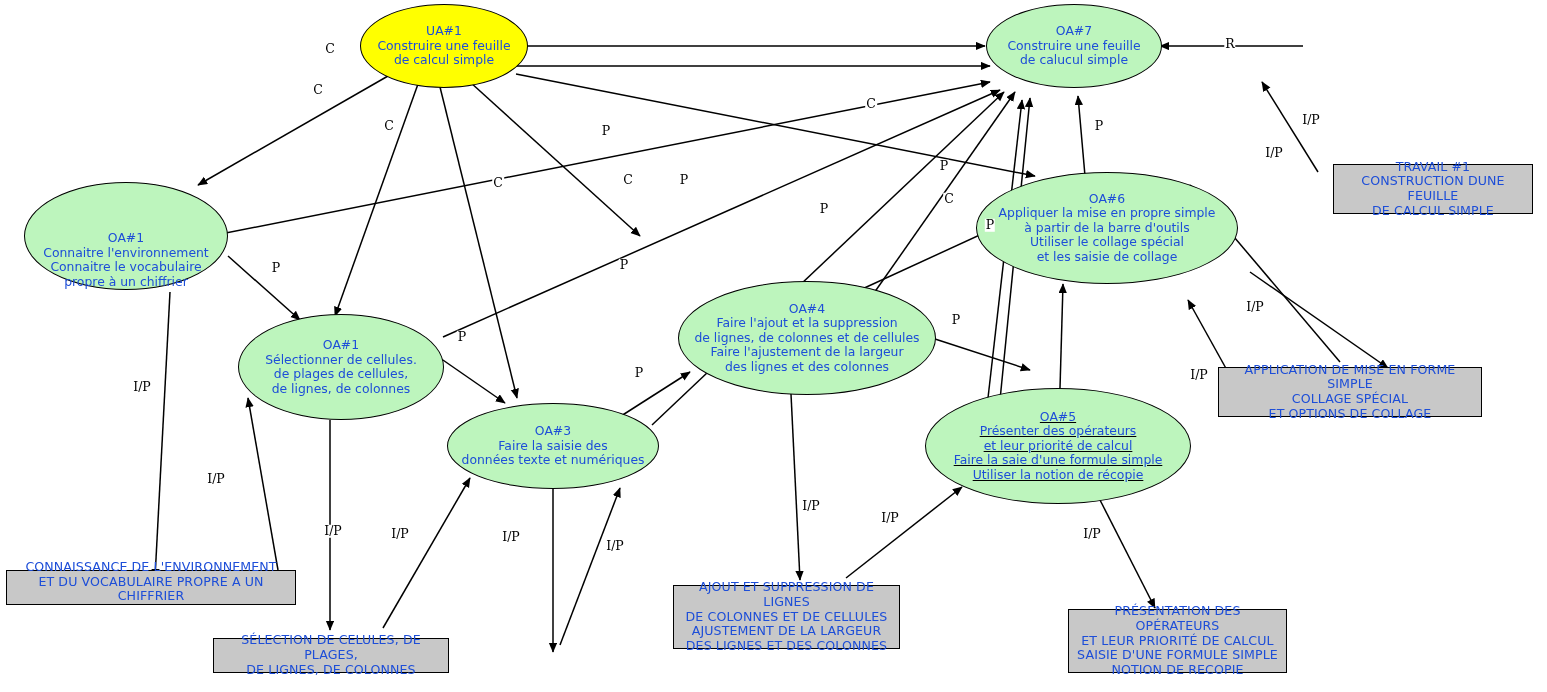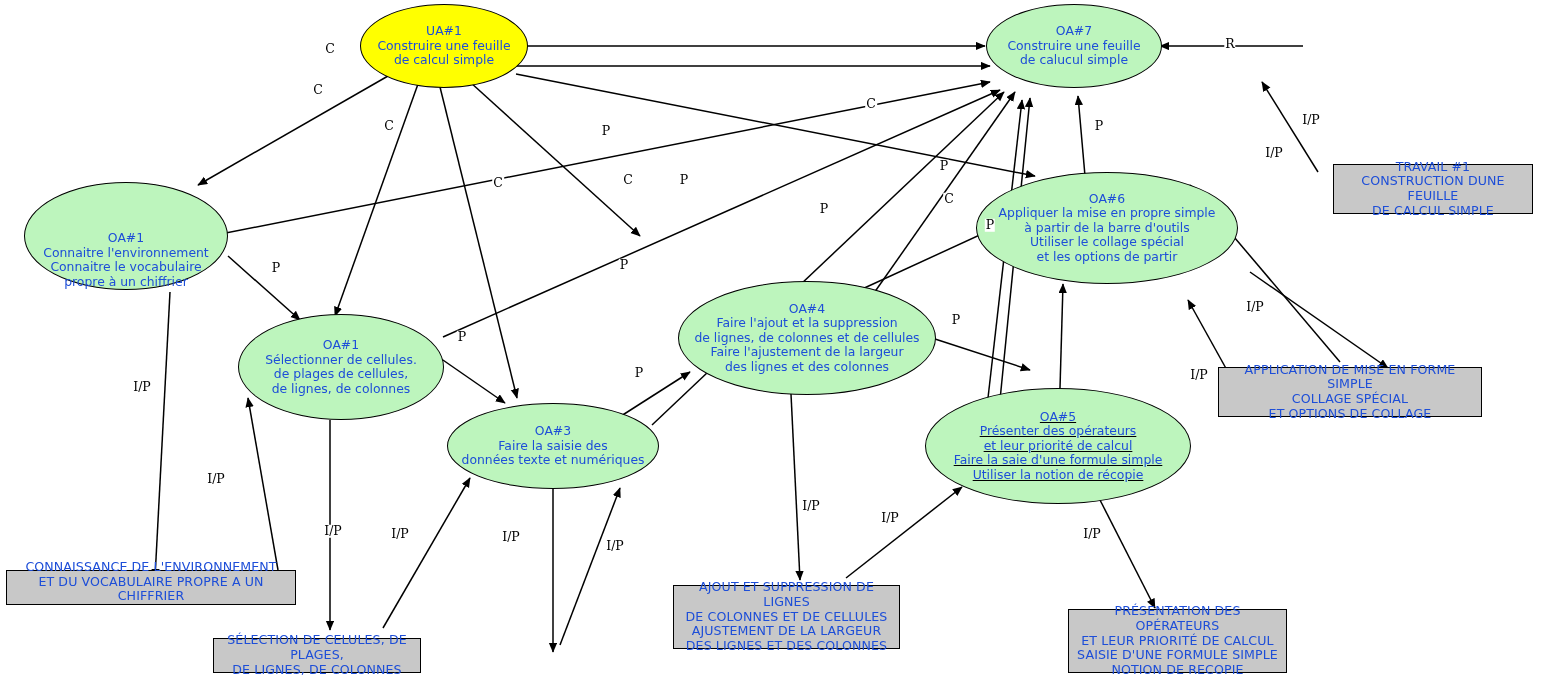--- a/index.html
+++ b/index.html
@@ -142,21 +142,21 @@
       <div>Utiliser la notion de récopie</div>
     </div>
   </div>
 
   <div class="node ellipse green" style="left:976px;top:172px;width:262px;height:112px;align-items:center;">
     <div class="ntext ell-text">
       <div>OA#6</div>
       <div>Appliquer la mise en propre simple</div>
       <div>à partir de la barre d'outils</div>
       <div>Utiliser le collage spécial</div>
-      <div>et les options de partir</div>
+      <div>et les saisie de collage</div>
     </div>
   </div>
 
 
   <div class="node rect" style="left:1305px;top:164px;width:200px;height:50px;margin-left:28px;">
     <div class="ntext box-text">
       <div>TRAVAIL #1</div>
       <div>CONSTRUCTION DUNE FEUILLE</div>
       <div>DE CALCUL SIMPLE</div>
     </div>
@@ -170,21 +170,21 @@
     </div>
   </div>
 
   <div class="node rect" style="left:6px;top:570px;width:290px;height:35px;align-items:flex-end;">
     <div class="ntext box-text">
       <div>CONNAISSANCE DE L'ENVIRONNEMENT</div>
       <div>ET DU VOCABULAIRE PROPRE A UN CHIFFRIER</div>
     </div>
   </div>
 
-  <div class="node rect" style="left:213px;top:638px;width:208px;height:35px;">
+  <div class="node rect" style="left:213px;top:638px;width:236px;height:35px;">
     <div class="ntext box-text">
       <div>SÉLECTION DE CELULES, DE PLAGES,</div>
       <div>DE LIGNES, DE COLONNES</div>
     </div>
   </div>
 
 
   <div class="node rect" style="left:673px;top:585px;width:227px;height:64px;">
     <div class="ntext box-text">
       <div>AJOUT ET SUPPRESSION DE LIGNES</div>

